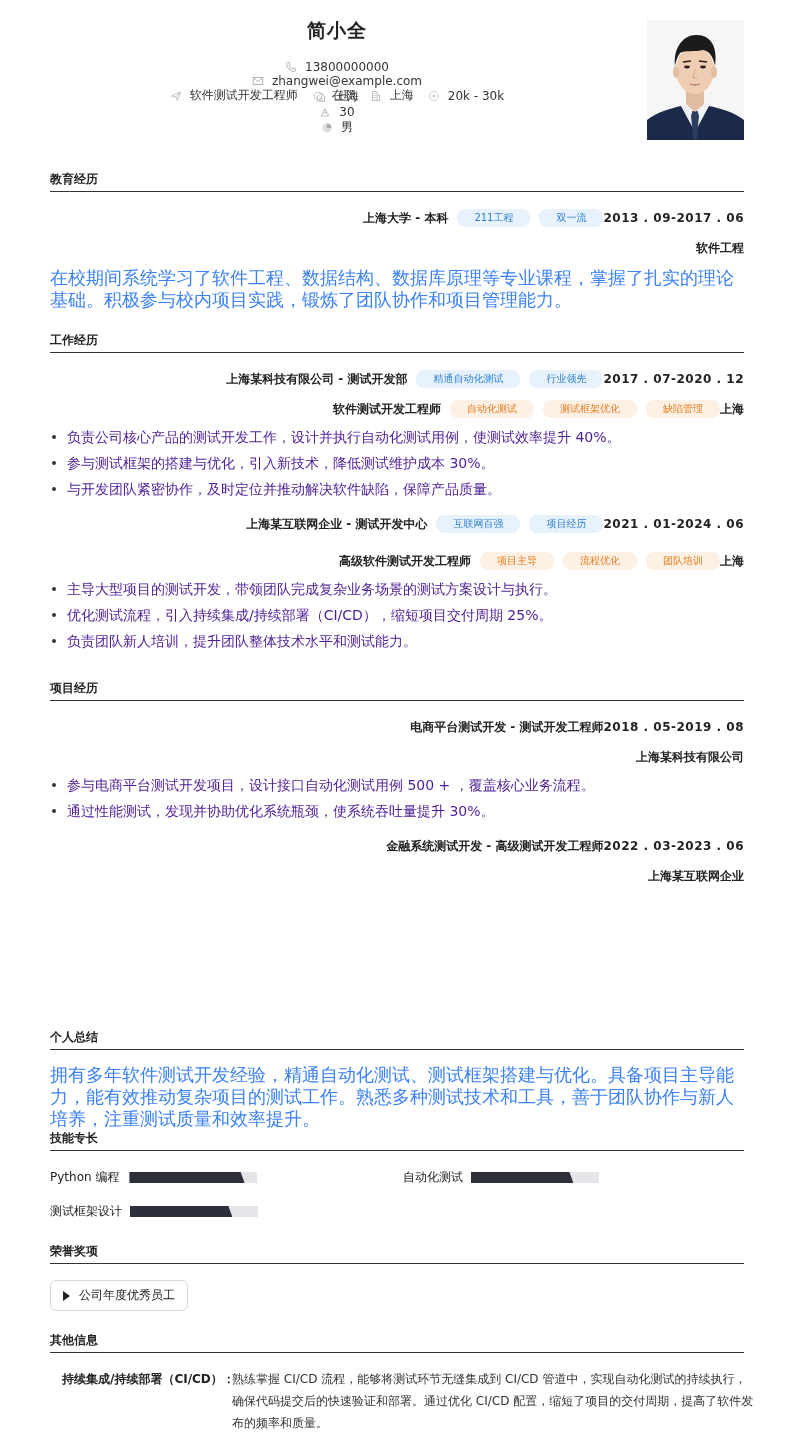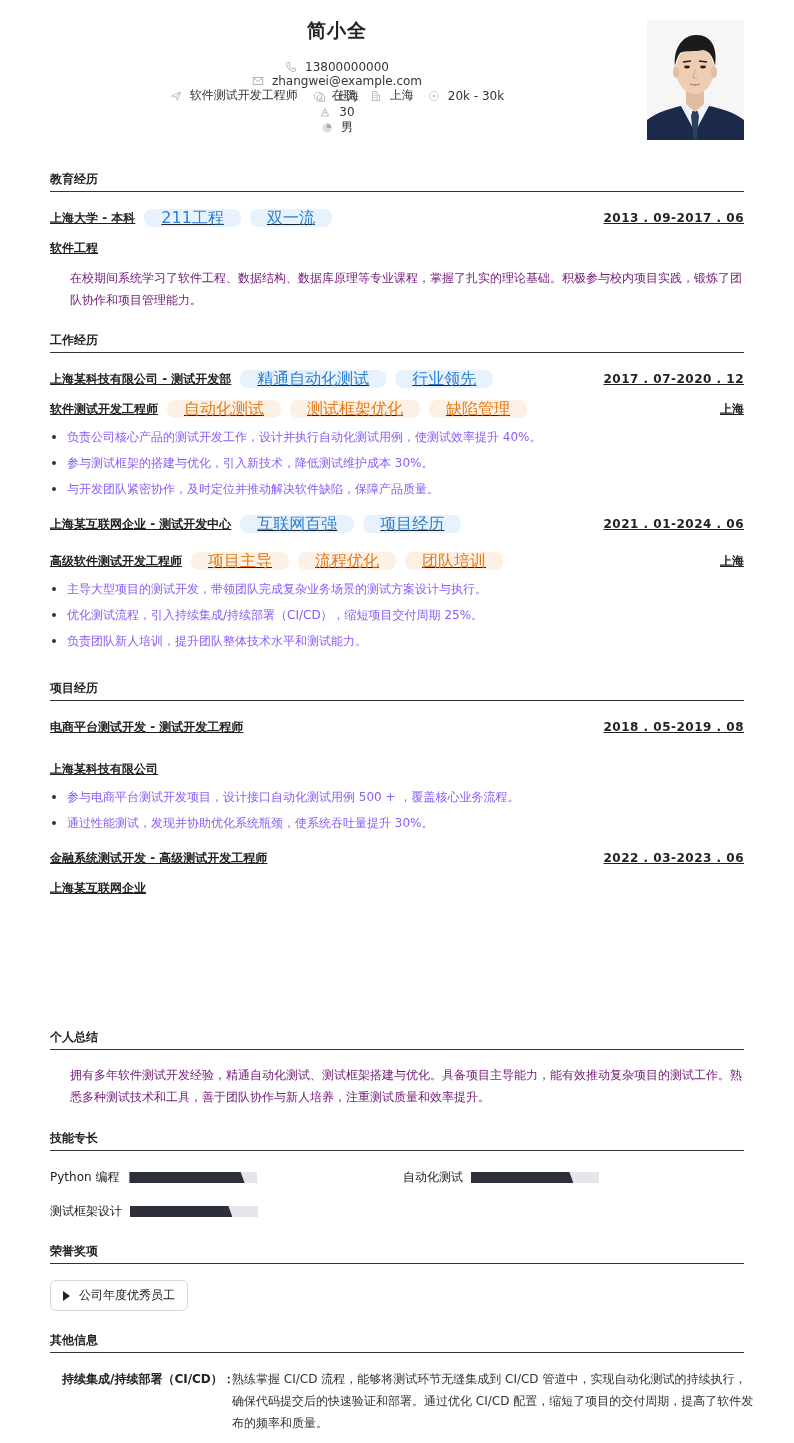--- a/index.html
+++ b/index.html
@@ -22,30 +22,30 @@
     .info-item { display: inline-flex; align-items: center; margin: 0 7px; white-space: nowrap; }
     .info-item .ic { width: 12px; height: 12px; margin-right: 8px; display: inline-block; }
     .info-item .ic svg { width: 12px; height: 12px; display: block; }
     .photo { position: absolute; right: 0; top: 20px; width: 97px; height: 120px; overflow: hidden; background: #f7f7f7; }
     .photo svg { width: 97px; height: 120px; display: block; }
 
     
     .section { position: absolute; left: 0; width: 694px; }
     .sec-title { font-size: 12px; font-weight: bold; color: #222; height: 22px; line-height: 18px;
       border-bottom: 1.2px solid #333; }
-    .row { display: flex; align-items: center; justify-content: space-between; height: 20px; text-decoration: underline; }
+    .row { display: flex; align-items: center; justify-content: flex-end; height: 20px; }
     .row .left { display: flex; align-items: center; }
     .bold { font-weight: bold; font-size: 12px; color: #222; }
     .date { font-weight: bold; font-size: 12px; color: #222; letter-spacing: 0.5px; }
-    .tag { display: inline-block; font-size: 16px; padding: 1px 17px; margin-left: 9px; border-radius: 8px; line-height: 16px; }
+    .tag { display: inline-block; font-size: 10px; padding: 1px 17px; margin-left: 9px; border-radius: 8px; line-height: 16px; }
     .tag.blue { background: #e7f2fc; color: #2c7fd2; }
     .tag.orange { background: #fdf0e4; color: #e37c1d; }
-    .para { font-size: 12px; line-height: 22px; color: #701a75; margin-left: 20px; }
+    .para { font-size: 18px; line-height: 22px; color: #3b82f6; }
     ul.bullets { list-style: none; }
-    ul.bullets li { position: relative; padding-left: 17px; font-size: 12px; line-height: 26px; color: #8b5cf6; }
+    ul.bullets li { position: relative; padding-left: 17px; font-size: 14px; line-height: 26px; color: #4c1d95; }
     ul.bullets li::before { content: ""; position: absolute; left: 2px; top: 11px; width: 4px; height: 4px; border-radius: 50%; background: #333; }
 
     
     .skill { position: absolute; display: flex; align-items: center; font-size: 12px; color: #222; }
     .bar { position: relative; width: 128px; height: 11px; background: #e6e6ea; margin-left: 10px; overflow: hidden; }
     .bar .fill { position: absolute; left: 0; top: 0; height: 11px; background: #2d2f3b;
       clip-path: polygon(0 0, calc(100% - 4px) 0, 100% 100%, 0 100%); }
 
     
     .award { position: absolute; left: 0; display: inline-flex; align-items: center; height: 31px;
@@ -252,21 +252,21 @@
   </div>
 
   <div class="section" style="top:679px;">
     <div class="sec-title">项目经历</div>
 
     <div style="margin-top:16px;">
       <div class="row">
         <span class="bold">电商平台测试开发 - 测试开发工程师</span>
         <span class="date">2018 . 05-2019 . 08</span>
       </div>
-      <div class="row" style="margin-top:22px;">
+      <div class="row" style="margin-top:10px;">
         <span class="bold">上海某科技有限公司</span>
       </div>
       <ul class="bullets" style="margin-top:5px;">
         <li>参与电商平台测试开发项目，设计接口自动化测试用例 500 + ，覆盖核心业务流程。</li>
         <li>通过性能测试，发现并协助优化系统瓶颈，使系统吞吐量提升 30%。</li>
       </ul>
     </div>
 
     <div style="margin-top:12px;">
       <div class="row">

